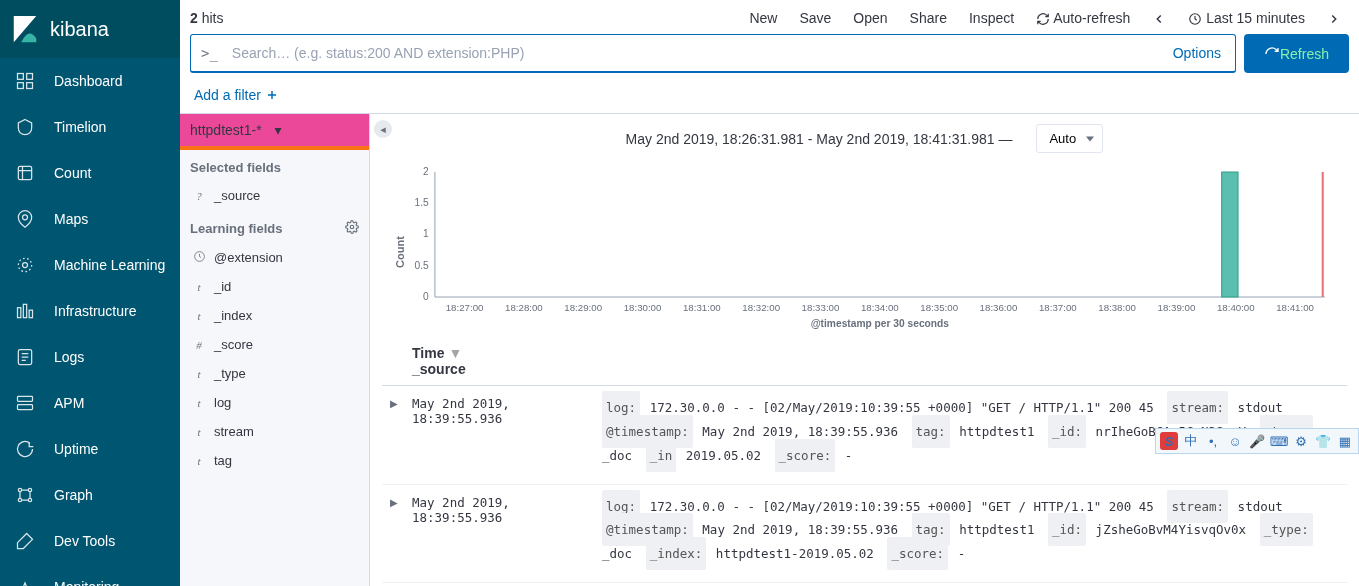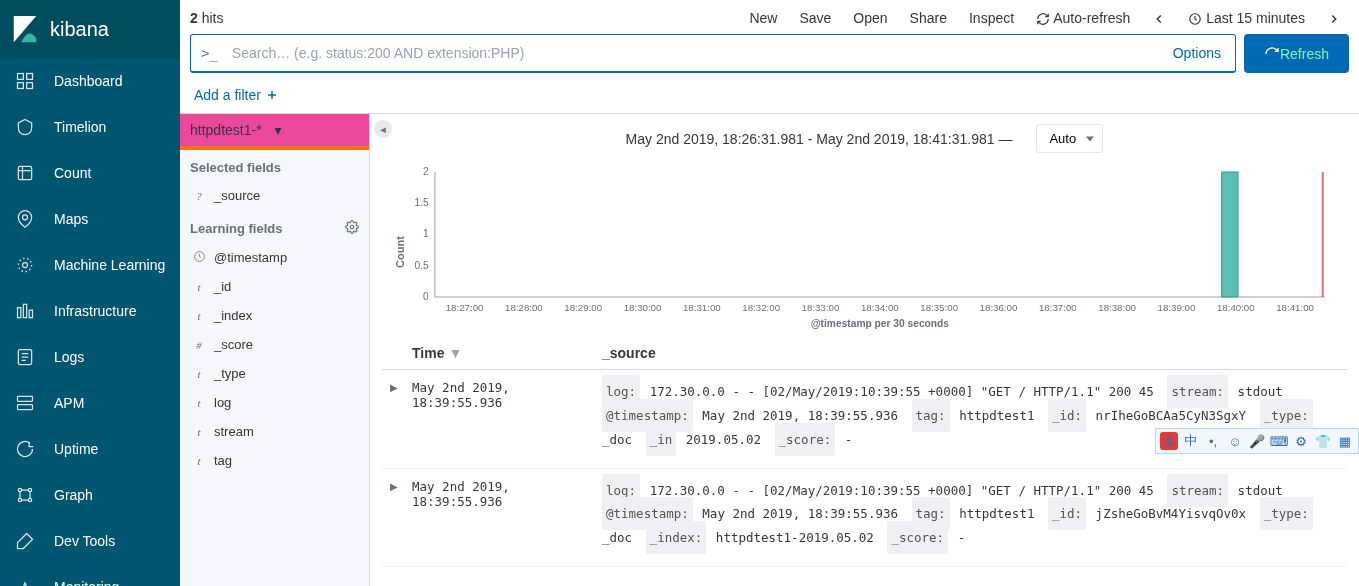--- a/index.html
+++ b/index.html
@@ -42,21 +42,21 @@
 .ft-clock svg { width: 13px; height: 13px; stroke: #69707D; fill: none; stroke-width: 1.5; }
 .field-name { color: #343741; }
 .docpane { flex: 1; display: flex; flex-direction: column; overflow-y: auto; }
 .histo-header { display: flex; align-items: center; justify-content: center; gap: 10px; padding: 10px 12px; font-size: 14px; color: #343741; }
 .interval-select { border: 1px solid #E0E5EE; border-radius: 3px; padding: 6px 26px 6px 12px; font-size: 13px; appearance: none; background: #fff; position: relative; }
 .interval-wrap { position: relative; margin-left: 14px; }
 .interval-wrap::after { content: ''; position: absolute; right: 9px; top: 50%; width: 0; height: 0; border-left: 4px solid transparent; border-right: 4px solid transparent; border-top: 5px solid #69707D; transform: translateY(-50%); pointer-events: none; }
 .histogram { position: relative; margin: 4px 24px 0 24px; height: 170px; }
 .histo-svg { width: 100%; height: 100%; }
 .doc-table { padding: 0 12px; }
-.doc-head { display: flex; border-bottom: 1px solid #D3DAE6; padding: 8px 8px 8px 30px; font-weight: 700; font-size: 14px; }
+.doc-head { display: flex; border-bottom: 1px solid #D3DAE6; padding: 8px 8px 8px 30px; font-weight: 700; font-size: 14px; flex-direction: column; }
 .col-time { width: 190px; display: flex; align-items: center; gap: 4px; }
 .col-src { flex: 1; }
 .doc-row { display: flex; padding: 10px 8px 16px 8px; border-bottom: 1px solid #EEF0F4; font-size: 13px; }
 .expand-caret { width: 22px; color: #69707D; cursor: pointer; font-size: 10px; padding-top: 2px; }
 .row-time { width: 190px; font-family: Menlo, Consolas, monospace; font-size: 12.5px; color: #343741; }
 .row-src { flex: 1; font-family: Menlo, Consolas, monospace; font-size: 12.5px; line-height: 1.9; word-break: break-word; }
 .kv-key { background: #EEF0F4; color: #555; padding: 9px 4px; border-radius: 2px; margin-right: 2px; }
 .kv-val { color: #343741; margin-right: 6px; }
 .ime-toolbar { position: absolute; right: 0; top: 428px; background: #F2F7FC; border: 1px solid #B9D6EE; height: 26px; display: flex; align-items: center; padding: 0 4px; gap: 4px; }
 .ime-toolbar .ime-ico { width: 18px; height: 18px; display: flex; align-items: center; justify-content: center; font-size: 13px; color: #2F6FB5; }
@@ -270,21 +270,21 @@
                 <path d="M19.4 15a1.65 1.65 0 0 0 .33 1.82l.06.06a2 2 0 1 1-2.83 2.83l-.06-.06a1.65 1.65 0 0 0-1.82-.33 1.65 1.65 0 0 0-1 1.51V21a2 2 0 0 1-4 0v-.09a1.65 1.65 0 0 0-1-1.51 1.65 1.65 0 0 0-1.82.33l-.06.06a2 2 0 1 1-2.83-2.83l.06-.06a1.65 1.65 0 0 0 .33-1.82 1.65 1.65 0 0 0-1.51-1H3a2 2 0 0 1 0-4h.09a1.65 1.65 0 0 0 1.51-1 1.65 1.65 0 0 0-.33-1.82l-.06-.06a2 2 0 1 1 2.83-2.83l.06.06a1.65 1.65 0 0 0 1.82.33h0a1.65 1.65 0 0 0 1-1.51V3a2 2 0 0 1 4 0v.09a1.65 1.65 0 0 0 1 1.51h0a1.65 1.65 0 0 0 1.82-.33l.06-.06a2 2 0 1 1 2.83 2.83l-.06.06a1.65 1.65 0 0 0-.33 1.82v0a1.65 1.65 0 0 0 1.51 1H21a2 2 0 0 1 0 4h-.09a1.65 1.65 0 0 0-1.51 1z"></path>
               </svg>
           </span>
         </div>
         <div id="available-fields">
             <div class="field-item">
               <span class="ft ft-clock"><svg viewBox="0 0 24 24">
                   <circle cx="12" cy="12" r="9"></circle>
                   <path d="M12 7v5l3 2"></path>
                 </svg></span>
-              <span class="field-name">@timestamp</span>
+              <span class="field-name">@extension</span>
             </div>
             <div class="field-item">
               <span class="ft">t</span>
               <span class="field-name">_id</span>
             </div>
             <div class="field-item">
               <span class="ft">t</span>
               <span class="field-name">_index</span>
             </div>
             <div class="field-item">

